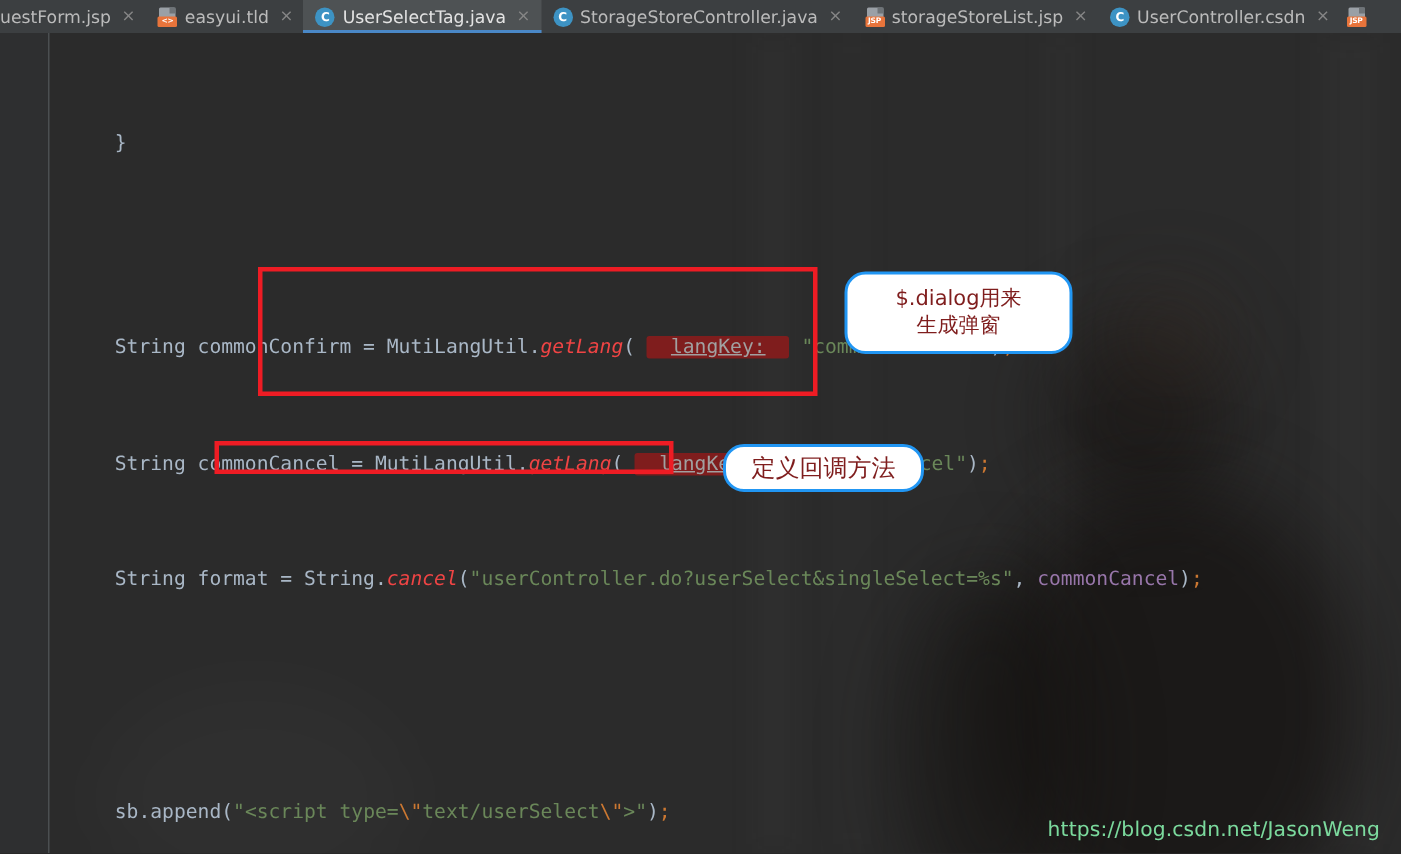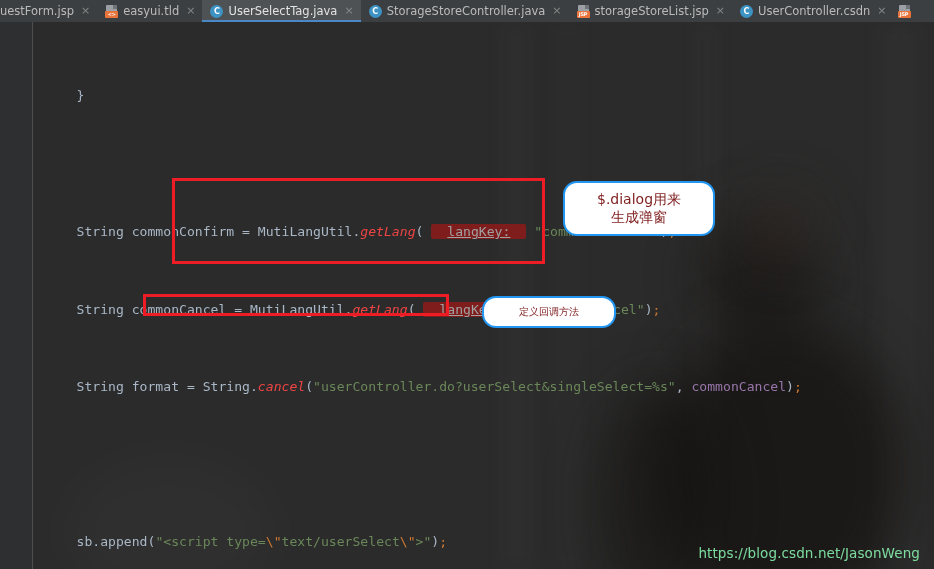--- a/index.html
+++ b/index.html
@@ -354,21 +354,21 @@
       <div>$.dialog用来</div>
       <div>生成弹窗</div>
     </div>
     <svg class="tail" width="22" height="22" style="left:-18px; top:24px;">
       <polygon points="20,2 2,11 20,20" fill="#ffffff" stroke="#2196f3" stroke-width="2.5" stroke-linejoin="round"></polygon>
       <rect x="17" y="3" width="6" height="16" fill="#ffffff"></rect>
     </svg>
   </div>
 
   <div class="callout" style="left:482px; top:296px; width:134px; height:32px;">
-    <div class="txt" style="font-size:10px;">
+    <div class="txt" style="font-size:16px;">
       <div>定义回调方法</div>
     </div>
     <svg class="tail" width="22" height="20" style="left:-18px; top:6px;">
       <polygon points="20,2 2,9 20,17" fill="#ffffff" stroke="#2196f3" stroke-width="2.5" stroke-linejoin="round"></polygon>
       <rect x="17" y="3" width="6" height="13" fill="#ffffff"></rect>
     </svg>
   </div>
 
   <div class="watermark">https://blog.csdn.net/JasonWeng</div>
 

